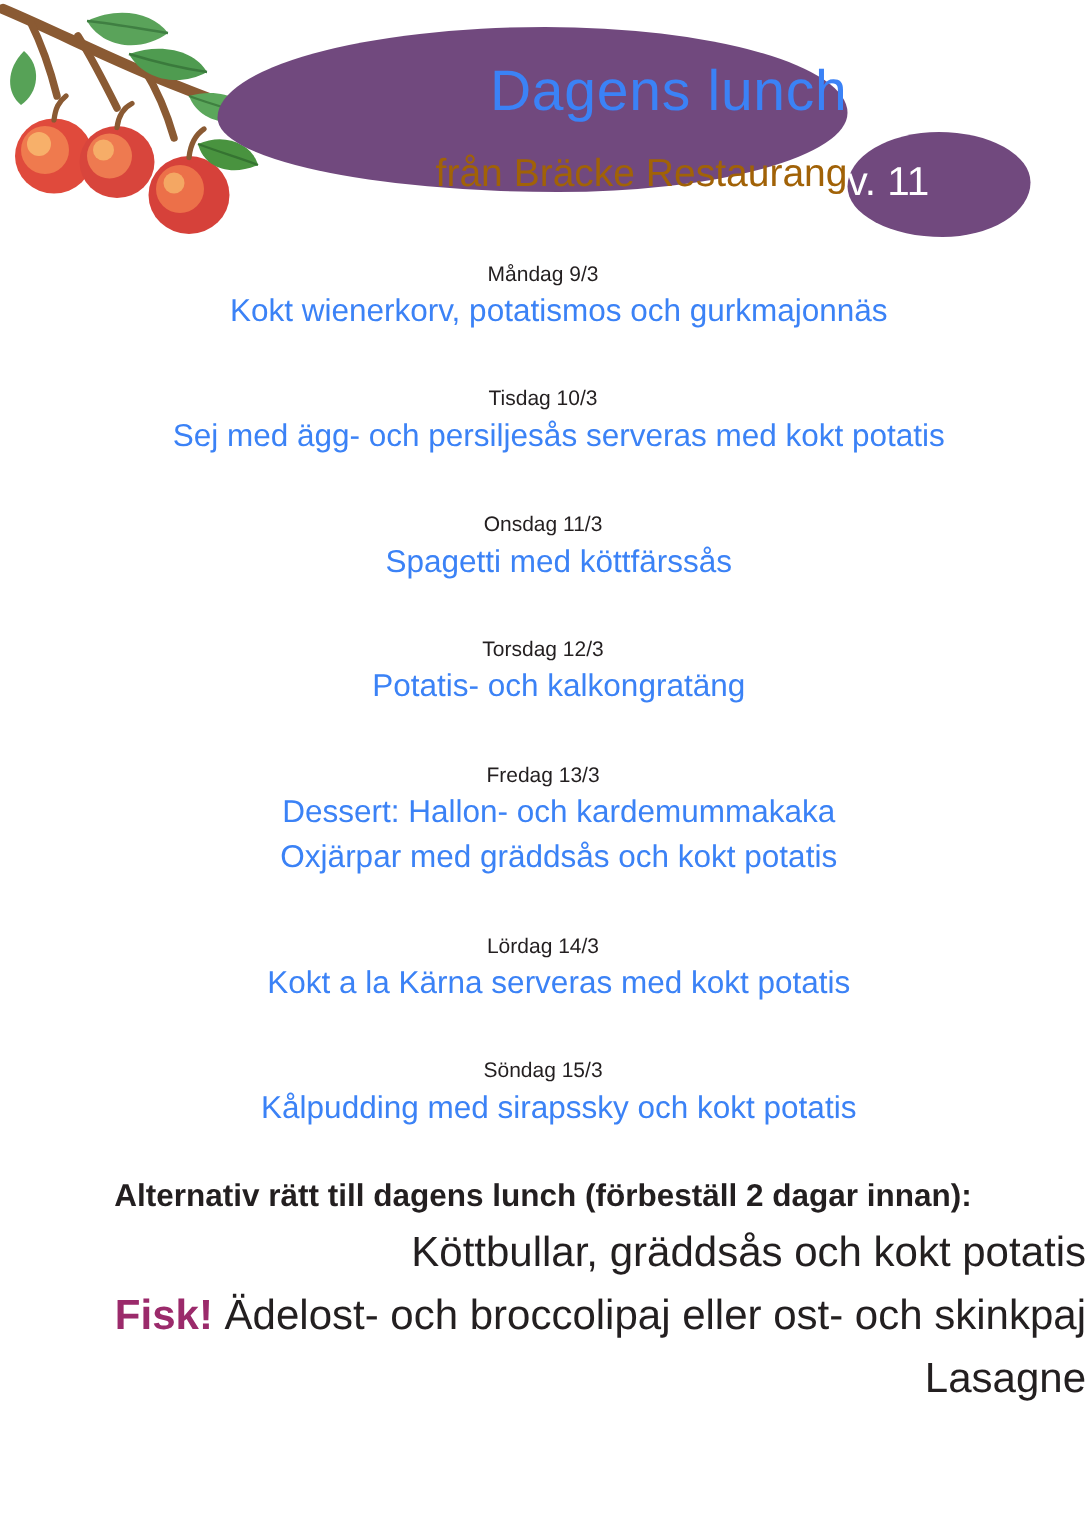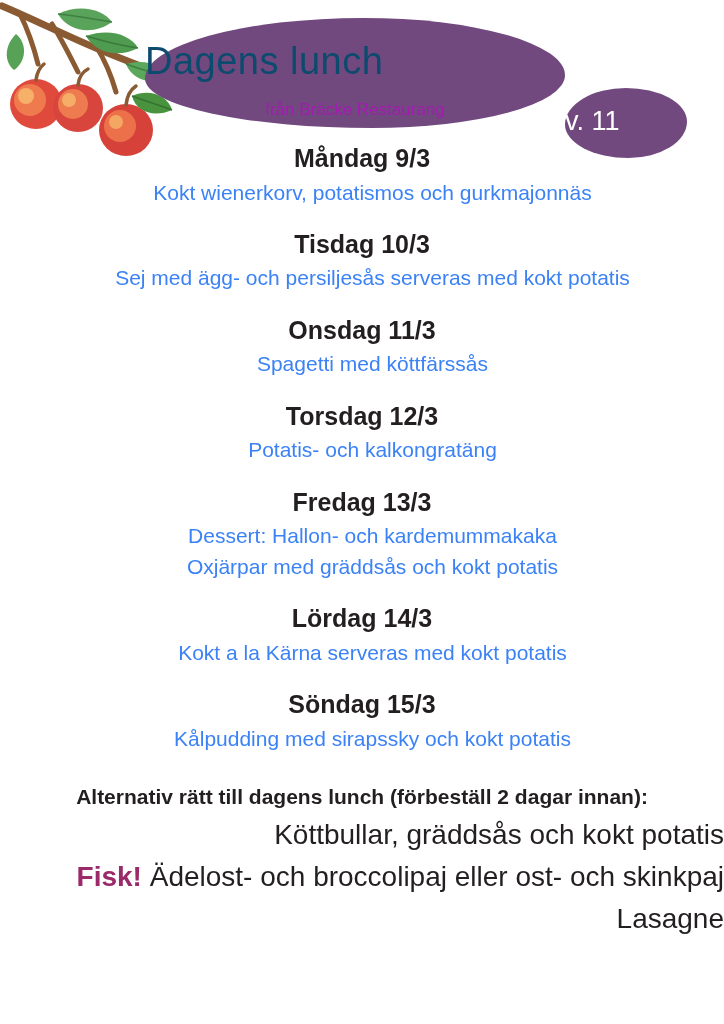--- a/index.html
+++ b/index.html
@@ -40,33 +40,33 @@
     height: 70px;
     background: #71497e;
     border-radius: 50% 50% 48% 52% / 52% 48% 52% 48%;
   }
 
   .title {
     position: absolute;
     left: 145px;
     top: 40px;
     width: 420px;
-    text-align: left;
-    color: #0c4a6e;
+    text-align: right;
+    color: #3b82f6;
     font-size: 38px;
     letter-spacing: 0.5px;
   }
   .subtitle {
     position: absolute;
     left: 145px;
     top: 100px;
     width: 420px;
-    text-align: center;
-    color: #a21caf;
-    font-size: 17px;
+    text-align: right;
+    color: #a16207;
+    font-size: 26px;
   }
   .week {
     position: absolute;
     left: 565px;
     top: 106px;
     width: 122px;
     color: #ffffff;
     font-size: 27px;
   }
 
@@ -85,24 +85,25 @@
     position: absolute;
     top: 140px;
     left: 0;
     width: 724px;
     text-align: center;
   }
   .day-block {
     margin-bottom: 18px;
   }
   .day-name {
-    font-size: 25px;
-    font-weight: bold;
+    font-size: 14px;
+    font-weight: normal;
     color: #231f20;
     line-height: 1.5;
+    margin-top: 32px;
   }
   .dish {
     font-size: 21px;
     color: #3b82f6;
     line-height: 1.45;
     padding-left: 21px;
   }
 
   .alt-section {
     margin-top: 26px;

